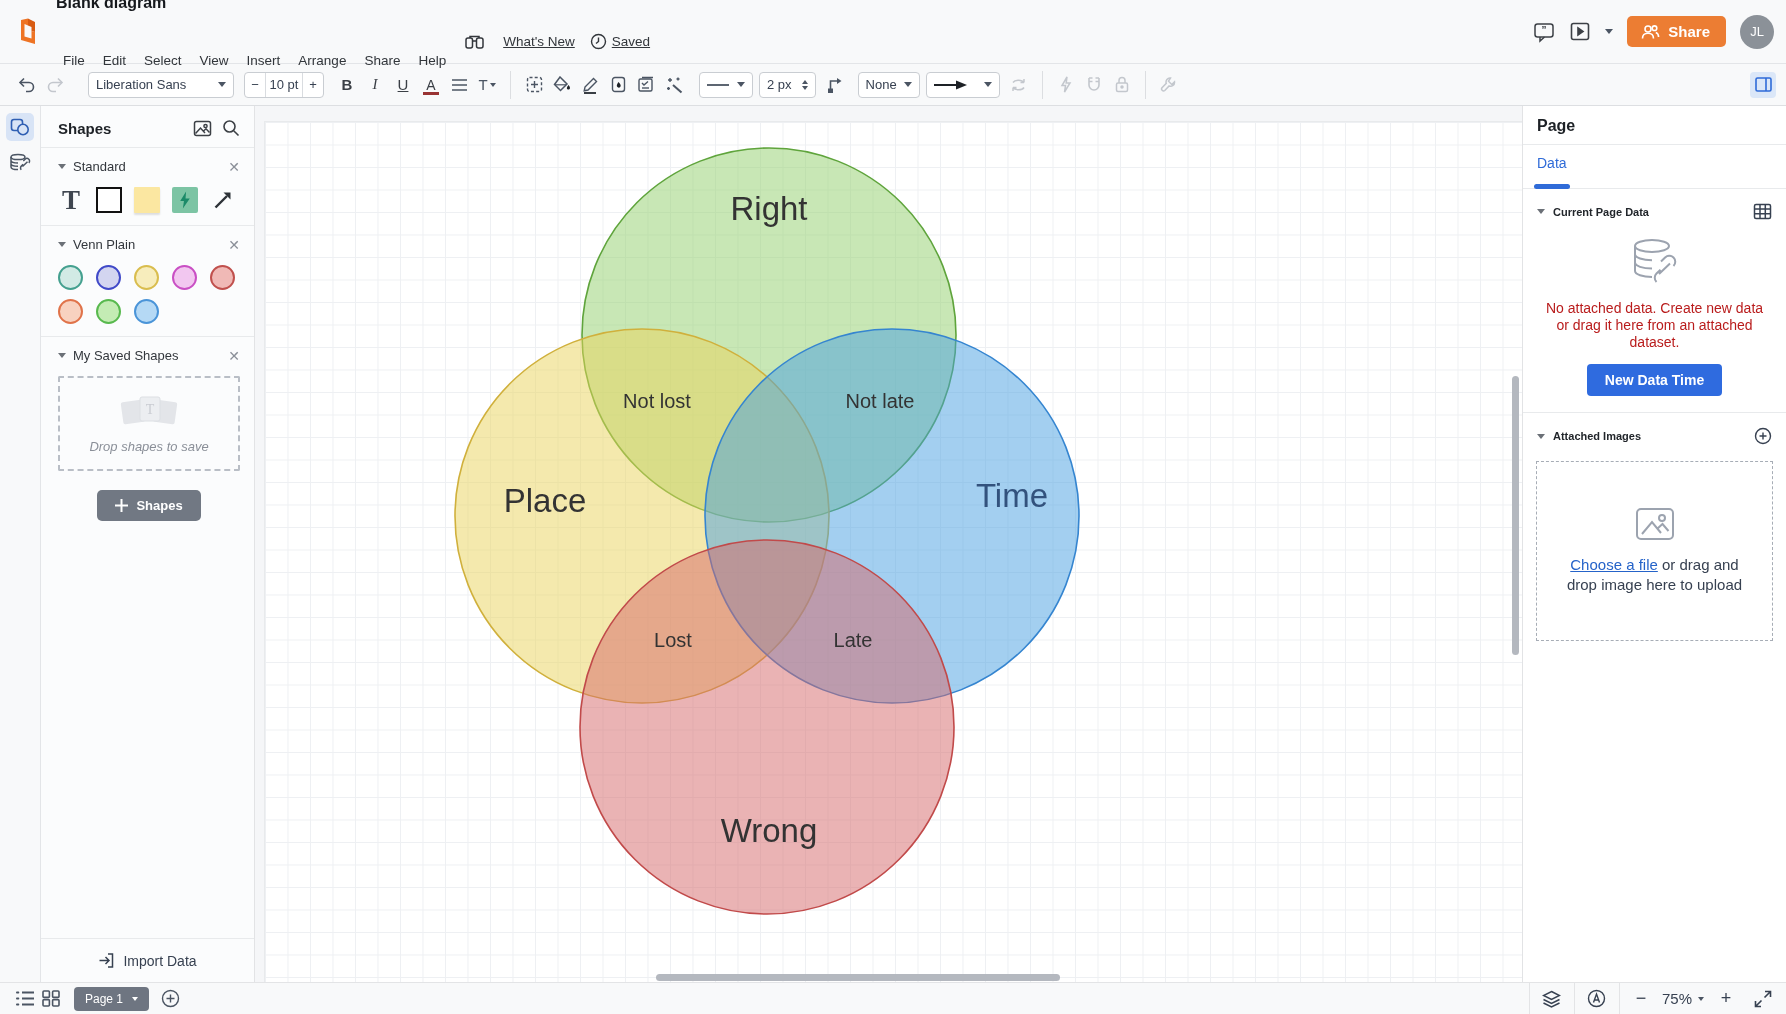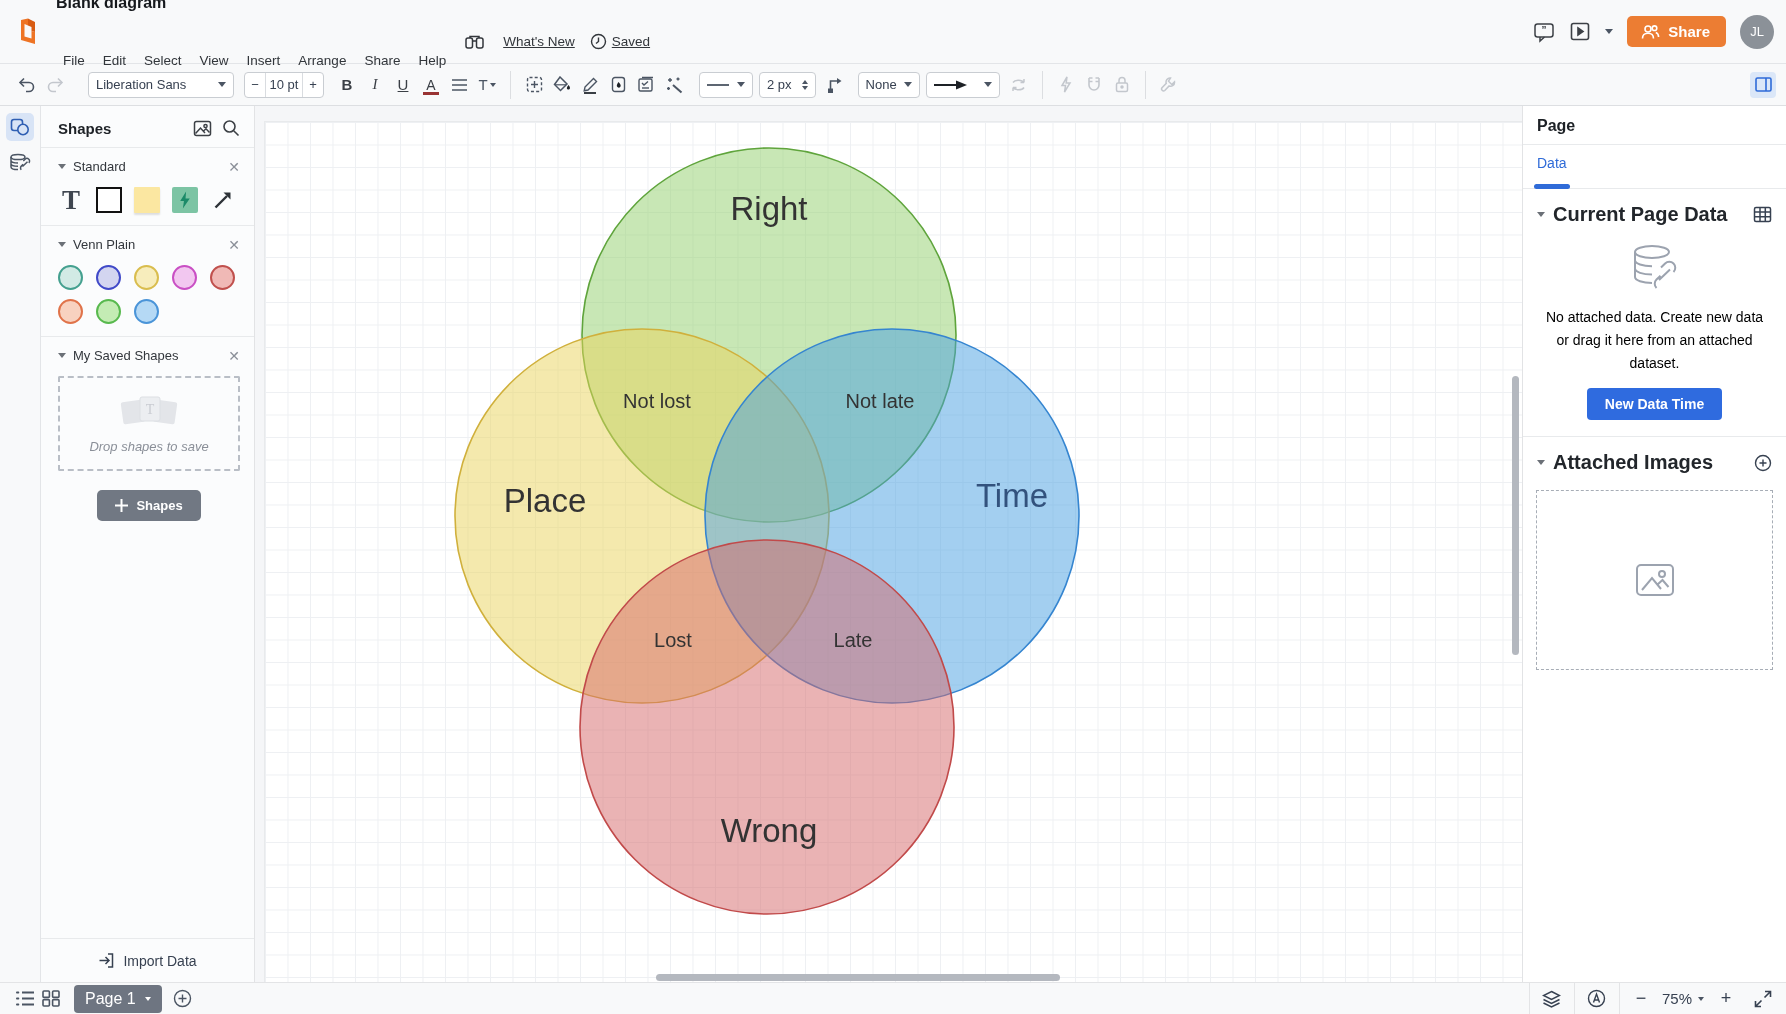--- a/index.html
+++ b/index.html
@@ -112,38 +112,38 @@
   .hscroll{position:absolute;left:401px;top:868px;width:404px;height:7px;border-radius:4px;background:#b4b8bf;}
   .vscroll{position:absolute;left:1257px;top:270px;width:7px;height:279px;border-radius:4px;background:#b4b8bf;}
 
   
   #right-panel{width:264px;background:#fff;border-left:1px solid #e2e3e5;display:flex;flex-direction:column;}
   .rp-title{font-size:16px;font-weight:bold;color:#1d2126;padding:11px 14px 9px 14px;border-bottom:1px solid #e8eaec;}
   .rp-tabs{position:relative;padding:9px 14px 0 14px;border-bottom:1px solid #e8eaec;height:44px;}
   .rp-tab{display:inline-block;font-size:14px;color:#2f6bd8;padding-bottom:9px;}
   .rp-tab-ind{position:absolute;left:11px;bottom:-1px;width:36px;height:5px;border-radius:3px;background:#2f6bd8;}
   .rp-sec-head{display:flex;align-items:center;padding:14px 14px 6px 14px;}
-  .rp-sec-title{font-size:20px;font-weight:bold;color:#22262b;}
+  .rp-sec-title{font-size:11px;font-weight:bold;color:#22262b;}
   .rp-sec-head .tri{margin-right:8px;}
   .rp-sec-icon{margin-left:auto;color:#3c4046;display:flex;}
   .rp-empty{display:flex;flex-direction:column;align-items:center;padding:12px 18px 16px 18px;border-bottom:1px solid #e8eaec;}
-  .rp-empty-text{font-size:14px;color:#000000;text-align:center;line-height:23px;margin-top:12px;}
+  .rp-empty-text{font-size:14px;color:#b91c1c;text-align:center;line-height:17px;margin-top:12px;}
   .new-field-btn{margin-top:13px;background:#2f6bdf;color:#fff;border:none;border-radius:4px;
                  font-size:14px;font-weight:bold;padding:8px 18px;cursor:pointer;}
   .rp-upload{margin:10px 13px;border:1px dashed #a7adb6;height:180px;display:flex;flex-direction:column;
              align-items:center;justify-content:center;}
   .upload-text{font-size:15px;color:#374151;text-align:center;line-height:20px;margin-top:14px;width:190px;}
   .link{color:#2563c9;text-decoration:underline;cursor:pointer;}
 
   
   #statusbar{height:32px;background:#f8f9fa;border-top:1px solid #e3e4e6;display:flex;align-items:center;
              padding-left:12px;}
   .sb-icon{color:#4b5563;display:flex;align-items:center;justify-content:center;width:26px;height:24px;border-radius:4px;}
   .page-btn{display:flex;align-items:center;gap:9px;background:#6e7581;color:#fff;border:none;border-radius:4px;
-            font-size:16px;padding:5px 11px;margin:0 8px 0 10px;cursor:pointer;}
+            font-size:12px;padding:5px 11px;margin:0 8px 0 10px;cursor:pointer;}
   .page-btn .caret{border-top-color:#fff;}
   .sb-right{margin-left:auto;display:flex;align-items:center;height:100%;}
   .sb-sep{width:1px;height:100%;background:#e3e4e6;margin:0 9px;}
   .zoom-val{font-size:15px;color:#374151;margin:0 6px 0 9px;}
   .zoom-minus,.zoom-plus{font-size:18px;color:#374151;width:24px;text-align:center;}
 </style>
 </head>
 <body>
 
 <div id="app">
@@ -534,20 +534,23 @@
             <path d="M9 5.5 V12.5 M5.5 9 H12.5"></path>
           </svg>
         </span>
       </div>
       <div class="rp-upload">
         <svg width="40" height="34" viewBox="0 0 40 34" fill="none" stroke="#9ca3af" stroke-width="2">
           <rect x="2" y="2" width="36" height="30" rx="4"></rect>
           <circle cx="27" cy="11" r="3"></circle>
           <path d="M7 27 L17 15 L26 26 M22 22 L27.5 17 L33.5 24"></path>
         </svg>
+        <div class="upload-text">
+          <span class="link">Choose a file</span><span> or drag and drop image here to upload</span>
+        </div>
       </div>
     </div>
   </div>
 
   <div id="statusbar">
     <span class="sb-icon">
       <svg width="18" height="15" viewBox="0 0 18 15" fill="none" stroke="#4b5563" stroke-width="1.8">
         <path d="M0.9 1.5 H2.4 M0.9 7.5 H2.4 M0.9 13.5 H2.4" stroke-linecap="round"></path>
         <path d="M6 1.5 H18 M6 7.5 H18 M6 13.5 H18"></path>
       </svg>

